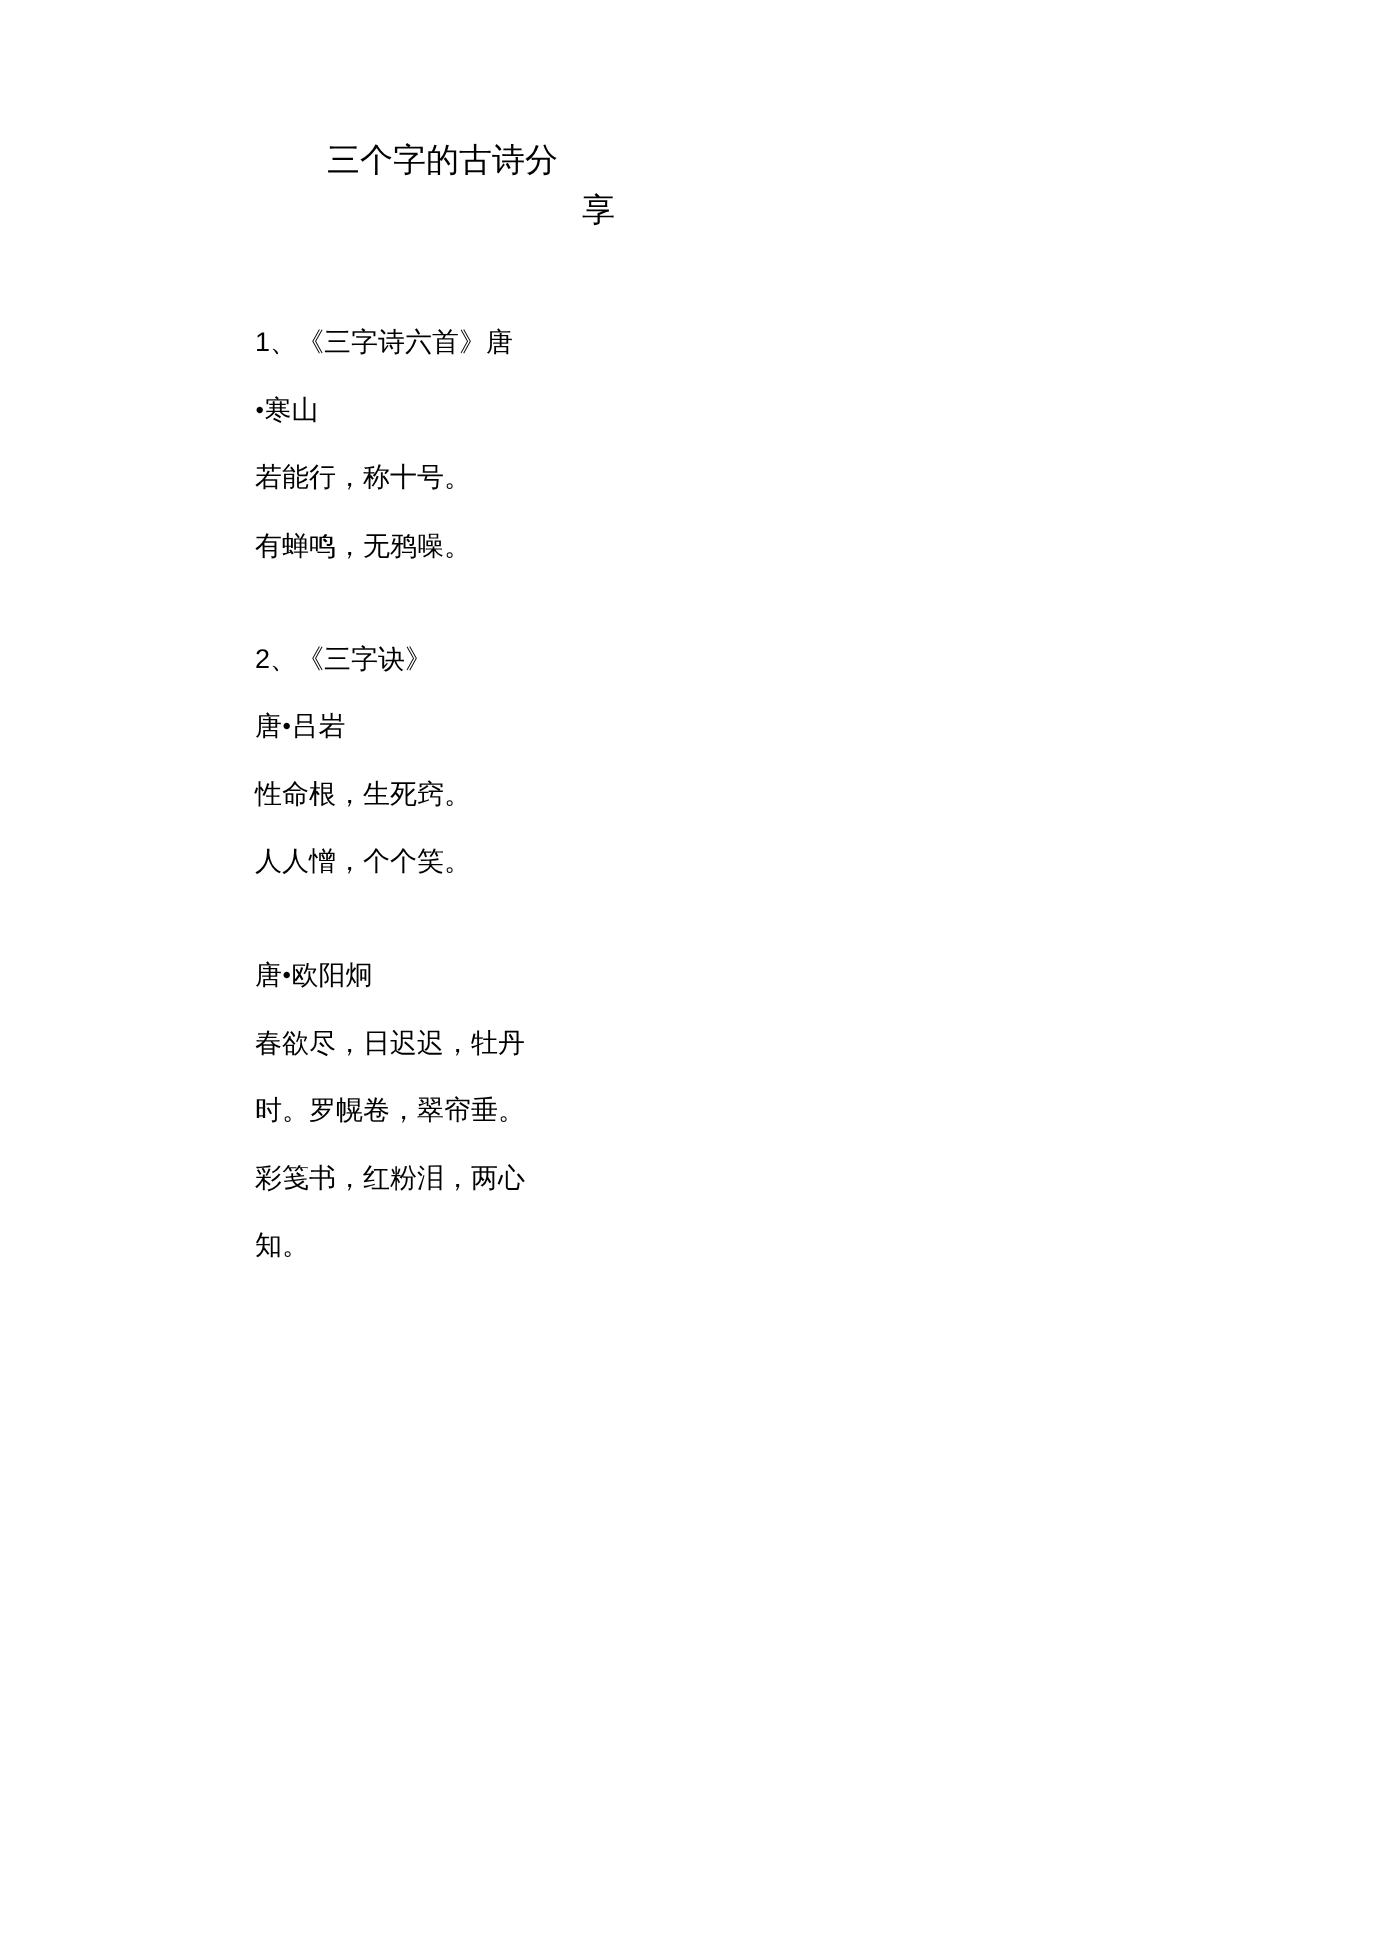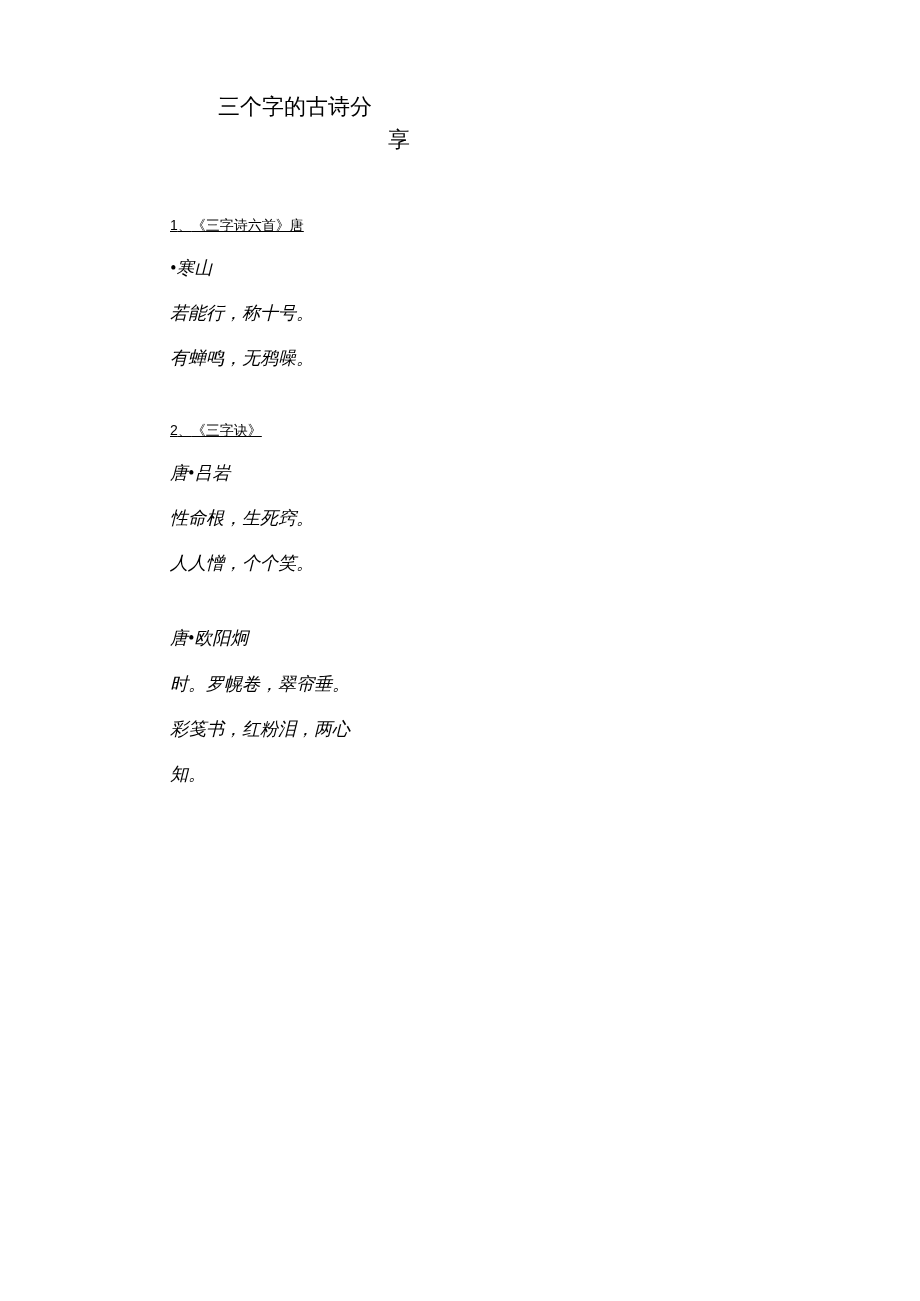--- a/index.html
+++ b/index.html
@@ -31,33 +31,31 @@
     }
     .title-line2 {
       display: block;
       text-align: right;
       padding-right: 10px;
     }
     .poem-block {
       margin-bottom: 50px;
     }
     .poem-header {
-      font-size: 14px;
+      font-size: 18px;
       margin-bottom: 20px;
       line-height: 1.4;
-      text-decoration: underline;
     }
     .poem-number {
       font-family: Arial, sans-serif;
     }
     .poem-line {
       font-size: 18px;
       line-height: 1.4;
       margin-bottom: 20px;
-      font-style: italic;
     }
     .poem-line:last-child {
       margin-bottom: 0;
     }
   </style>
 </head>
 <body>
 
 <div class="content">
   <div class="title">
@@ -78,17 +76,18 @@
     <div class="poem-header">
       <span class="poem-number">2</span><span>、</span><span>《三字诀》</span>
     </div>
     <div class="poem-line">唐•吕岩</div>
     <div class="poem-line">性命根，生死窍。</div>
     <div class="poem-line">人人憎，个个笑。</div>
   </div>
 
   <div class="poem-block">
     <div class="poem-line">唐•欧阳炯</div>
+    <div class="poem-line">春欲尽，日迟迟，牡丹</div>
     <div class="poem-line">时。罗幌卷，翠帘垂。</div>
     <div class="poem-line">彩笺书，红粉泪，两心</div>
     <div class="poem-line">知。</div>
   </div>
 </div>
 
 </body></html>

